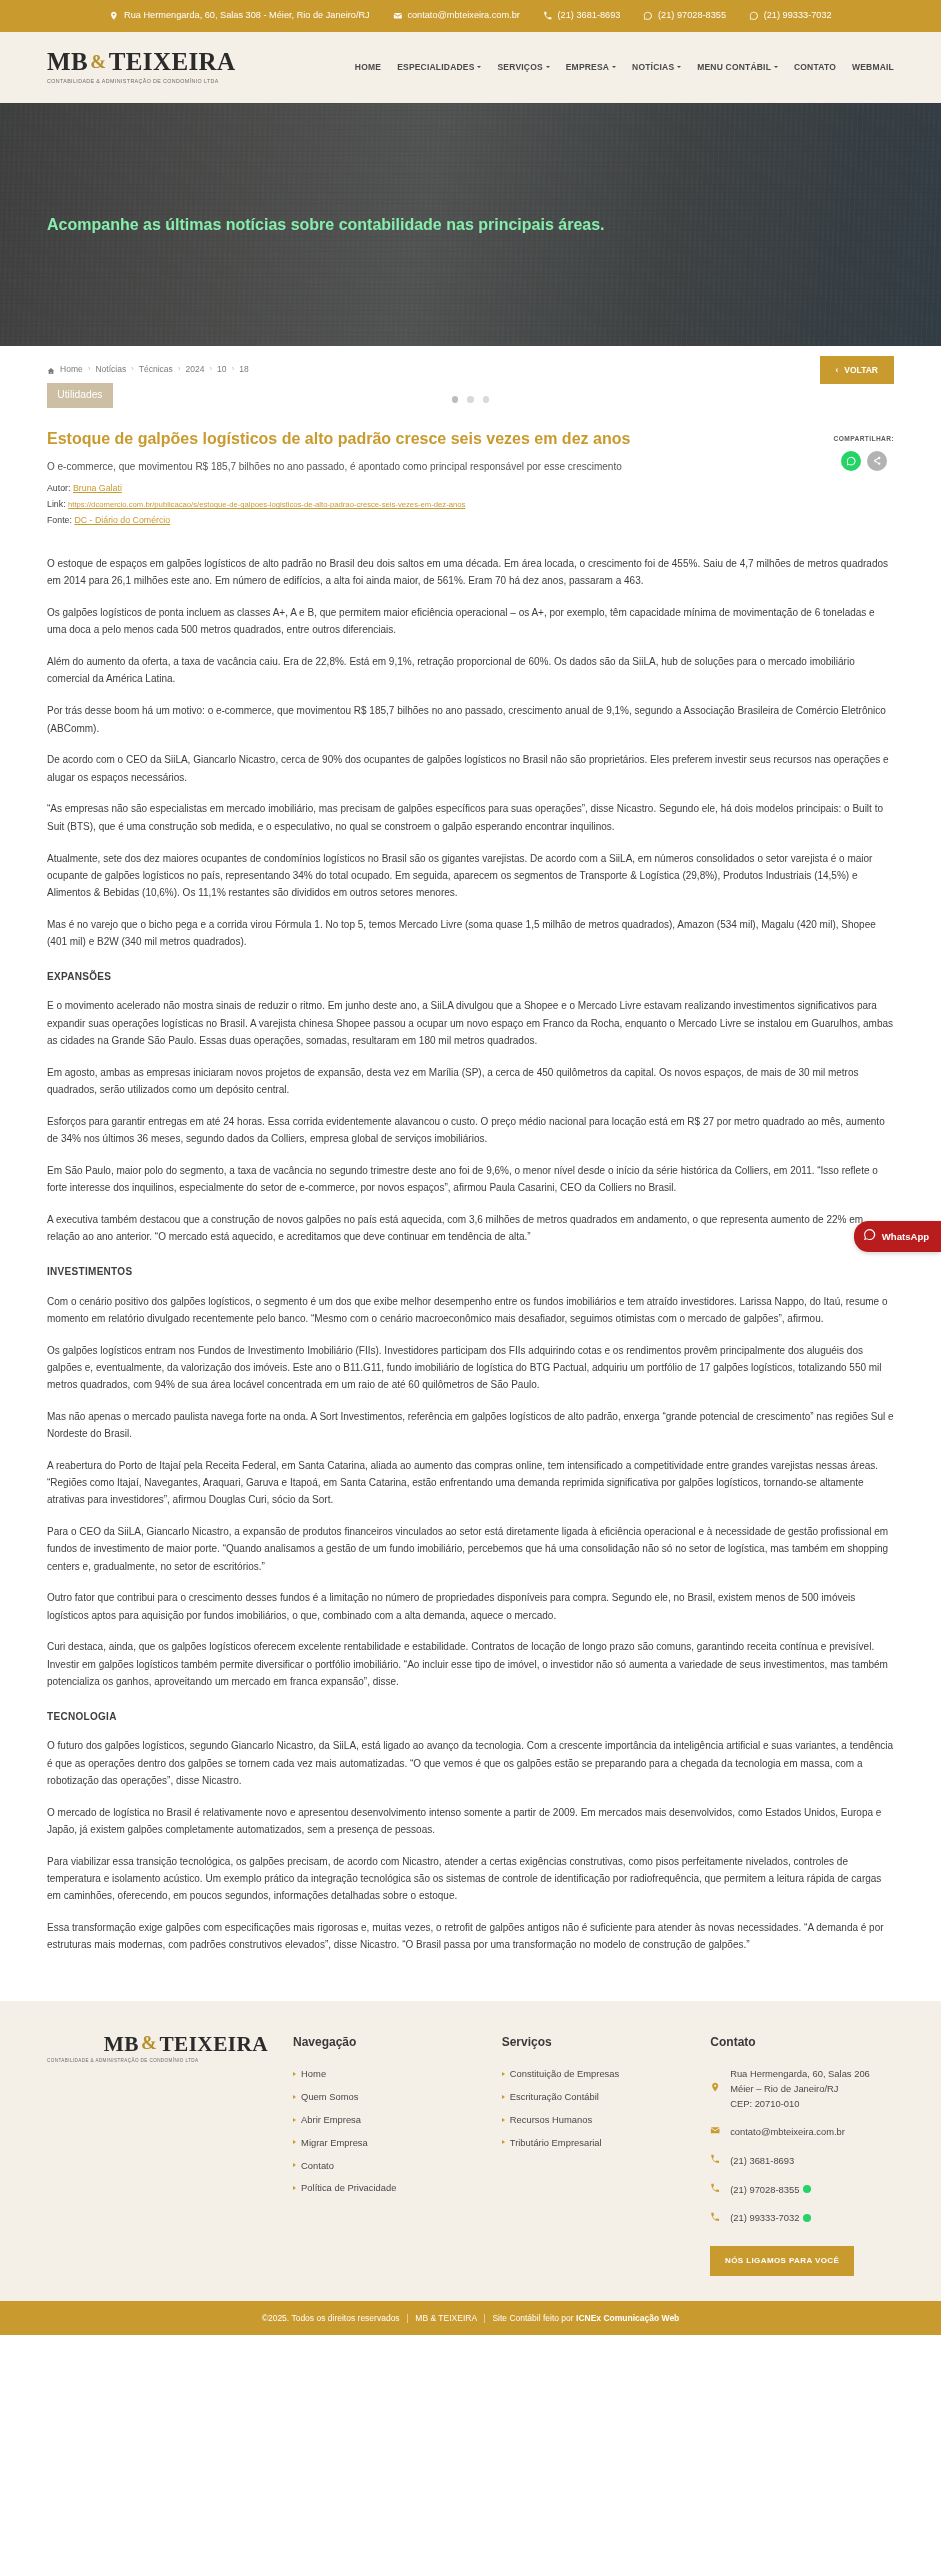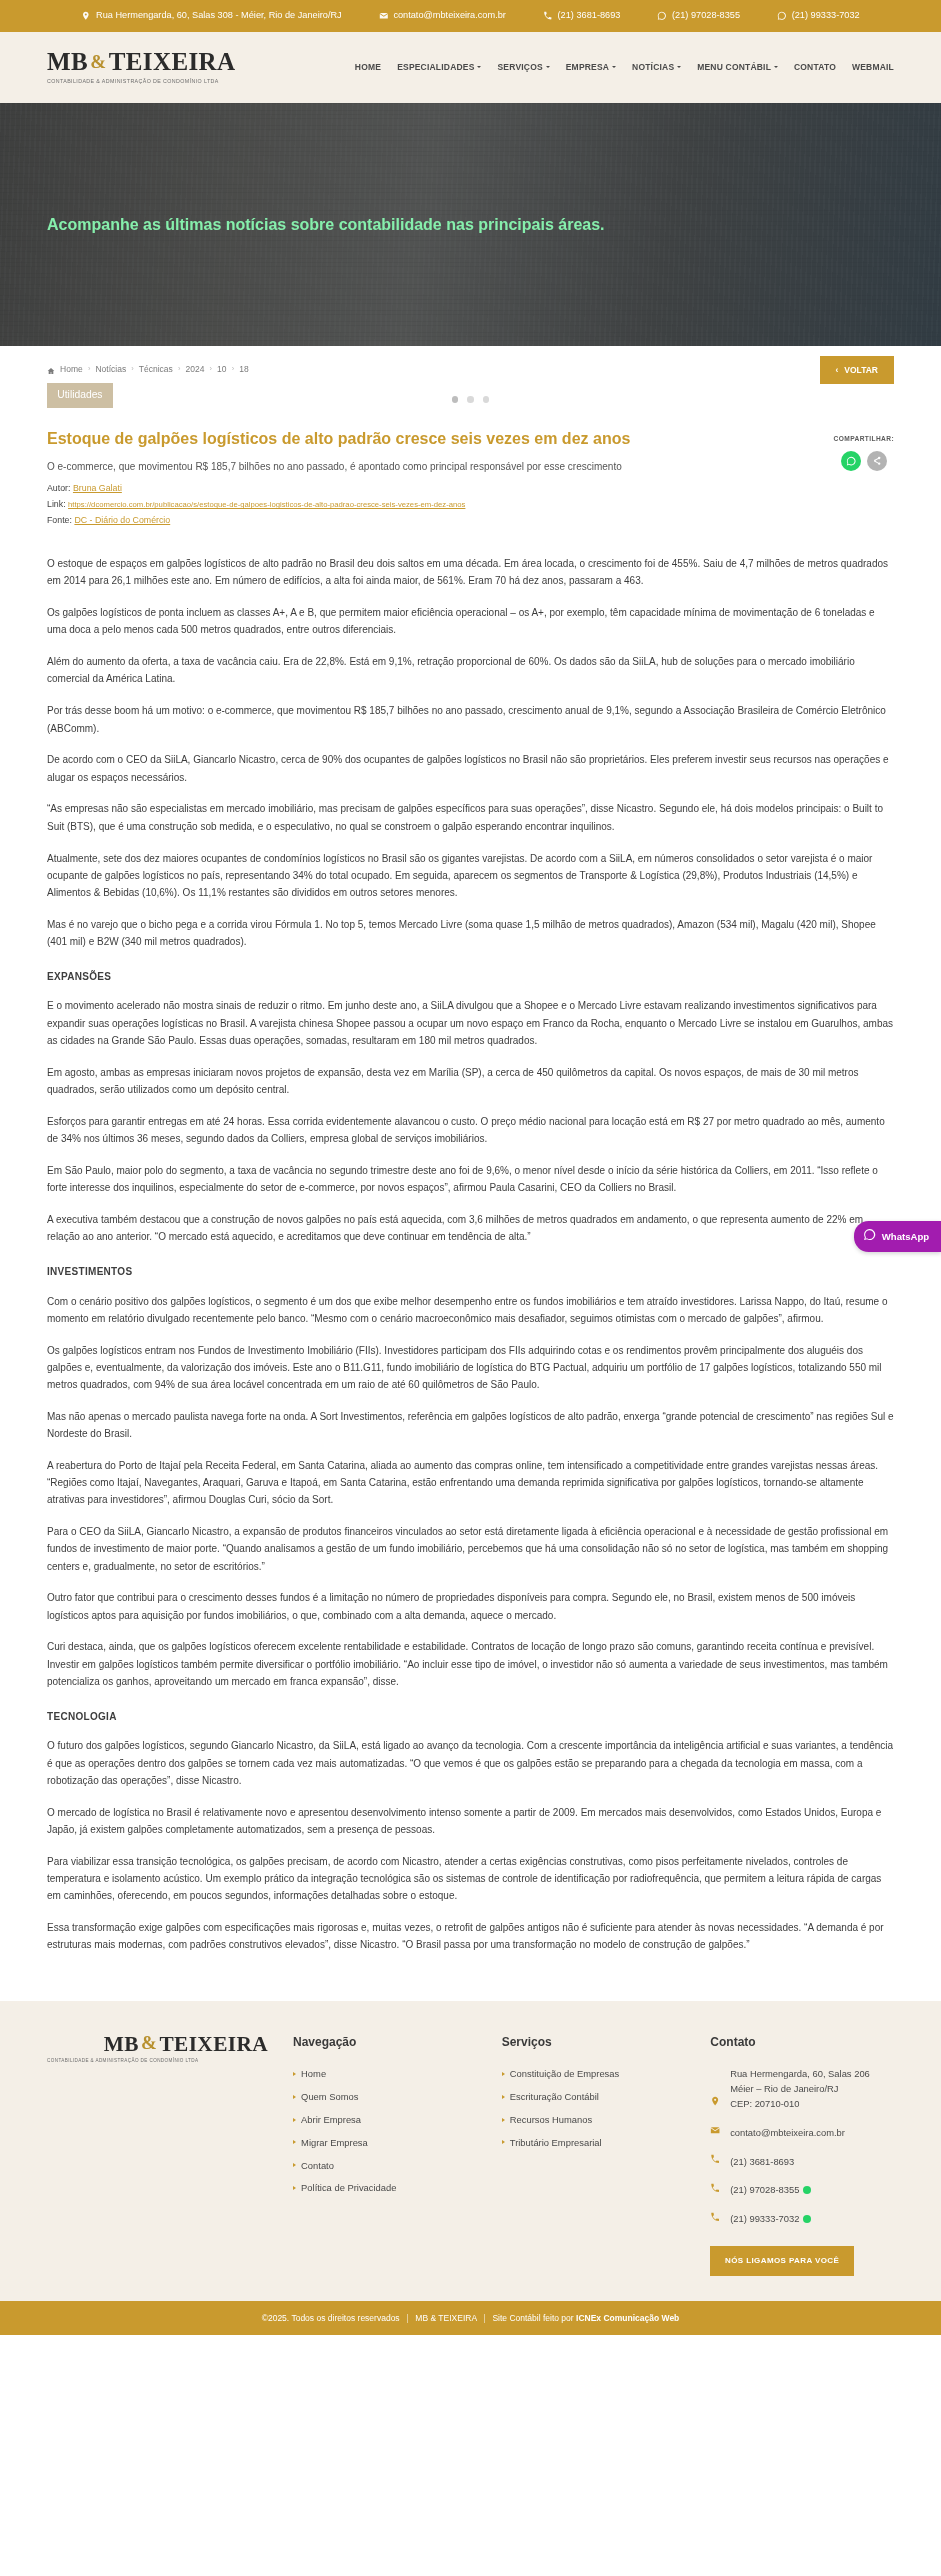--- a/index.html
+++ b/index.html
@@ -14,21 +14,21 @@
   a { text-decoration: none; color: inherit; }
 
   
   .topbar {
     background: #c99a2e;
     color: #ffffff;
     height: 32px;
     display: flex;
     align-items: center;
     justify-content: center;
-    gap: 37px;
+    gap: 23px;
     font-size: 9.2px;
   }
   .topbar .item { display: flex; align-items: center; gap: 5.1px; white-space: nowrap; }
   .topbar .ico { display: inline-block; width: 9.6px; height: 9.6px; opacity: .95; }
   .topbar svg { display: block; }
 
   
   .header {
     background: #f4efe7;
     height: 71px;
@@ -174,21 +174,21 @@
     color: #3d3d3d;
     letter-spacing: 0.3px;
     margin: 19px 0 11.8px 0;
   }
 
   
   .wa-float {
     position: absolute;
     right: 0;
     top: 875px;
-    background: #a21caf;
+    background: #b91c1c;
     color: #fff;
     font-size: 9.6px;
     font-weight: bold;
     padding: 6.6px 11.8px 6.6px 8.8px;
     border-radius: 14.7px 0 0 14.7px;
     display: flex; align-items: center; gap: 5.9px;
     box-shadow: 0 1.5px 4.4px rgba(0,0,0,.18);
     cursor: pointer;
   }
   .page-rel { position: relative; }
@@ -198,21 +198,21 @@
     background: #f4efe7;
     padding: 32px 47px 25px 47px;
     display: flex;
     gap: 25px;
   }
   .f-col { flex: 1; }
   .f-col.logo-col { flex: 0 0 221px; }
   .f-head { font-size: 12px; font-weight: bold; color: #3a3a3a; margin-bottom: 13.2px; }
   .f-list li { list-style: none; font-size: 9.4px; color: #4a4a4a; margin-bottom: 7.4px; display: flex; align-items: center; gap: 5.1px; }
   .f-list .tri { width: 0; height: 0; border-top: 2.6px solid transparent; border-bottom: 2.6px solid transparent; border-left: 3.3px solid #c99a2e; }
-  .f-contact-row { display: flex; gap: 8px; font-size: 9.4px; color: #4a4a4a; margin-bottom: 11.8px; align-items: flex-end; }
+  .f-contact-row { display: flex; gap: 8px; font-size: 9.4px; color: #4a4a4a; margin-bottom: 11.8px; align-items: center; }
   .f-contact-row .cic { color: #c99a2e; flex: 0 0 11.8px; margin-top: 1.5px; }
   .f-contact-row .lines div { line-height: 1.6; }
   .wa-dot { width: 8px; height: 8px; border-radius: 50%; background: #25d366; display: inline-block; margin-left: 3.7px; vertical-align: -0.7px; }
   .cta-btn {
     margin-top: 7.4px;
     background: #c99a2e;
     color: #fff;
     font-size: 8px;
     font-weight: bold;
     letter-spacing: 0.4px;

